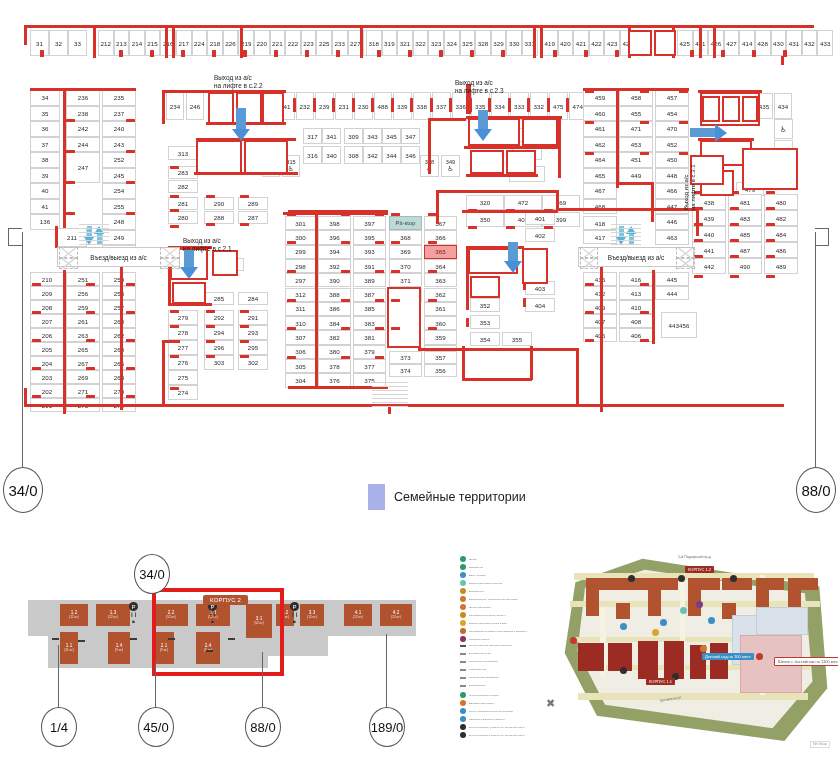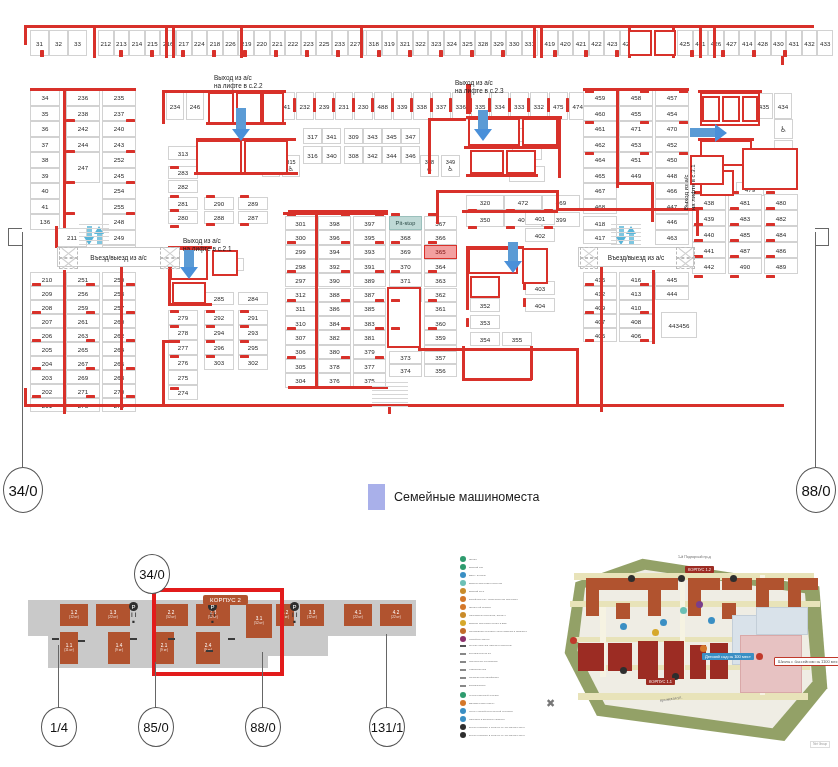--- a/index.html
+++ b/index.html
@@ -791,21 +791,21 @@
 <div class="axis-line" style="left:815px;top:232px;height:235px;"></div>
 <div class="axis-bubble" style="left:796px;top:467px;">88/0</div>
 
 <div class="abs" style="left:8px;top:228px;width:14px;height:18px;border-left:1px solid #666;
      border-top:1px solid #666;border-bottom:1px solid #666;"></div>
 <div class="abs" style="left:815px;top:228px;width:14px;height:18px;border-right:1px solid #666;
      border-top:1px solid #666;border-bottom:1px solid #666;"></div>
 
 <div id="legend">
   <div id="legend-swatch"></div>
-  <div id="legend-text">Семейные машиноместа</div>
+  <div id="legend-text">Семейные территории</div>
 </div>
 
 <div id="building">
     <div class="bd-body" style="left: 0px; top: 12px; width: 388px; height: 36px;"></div>
     <div class="bd-body" style="left: 20px; top: 36px; width: 190px; height: 44px;"></div>
     <div class="bd-body" style="left: 110px; top: 36px; width: 130px; height: 44px;"></div>
     <div class="bd-body" style="left: 200px; top: 36px; width: 100px; height: 32px;"></div>
     <div class="bd-body" style="left: 286px; top: 12px; width: 102px; height: 26px;"></div>
     <div class="bd-sec" style="left: 32px; top: 16px; width: 28px; height: 22px;">
       <div>1.2</div>
@@ -878,27 +878,27 @@
 <div id="korpus-highlight" style="left:152px;top:588px;width:124px;height:80px;"></div>
 <div id="korpus-tag" style="left:203px;top:595px;">КОРПУС 2</div>
 
 <div class="axis-line" style="left:151px;top:578px;height:16px;"></div>
 <div class="axis-bubble-sm" style="left:134px;top:554px;">34/0</div>
 
 <div class="axis-line" style="left:58px;top:645px;height:63px;"></div>
 <div class="axis-bubble-sm" style="left:41px;top:707px;">1/4</div>
 
 <div class="axis-line" style="left:155px;top:662px;height:46px;"></div>
-<div class="axis-bubble-sm" style="left:138px;top:707px;">85/0</div>
+<div class="axis-bubble-sm" style="left:138px;top:707px;">45/0</div>
 
 <div class="axis-line" style="left:262px;top:652px;height:56px;"></div>
 <div class="axis-bubble-sm" style="left:245px;top:707px;">88/0</div>
 
 <div class="axis-line" style="left:386px;top:634px;height:74px;"></div>
-<div class="axis-bubble-sm" style="left:369px;top:707px;">131/1</div>
+<div class="axis-bubble-sm" style="left:369px;top:707px;">189/0</div>
 
 <div id="site-legend">
     <div class="sl-row" style="top: 0px;">
       <div class="sl-dot" style="background: rgb(46, 155, 110);"></div>
       <div class="sl-txt">Школа</div>
     </div>
     <div class="sl-row" style="top: 8px;">
       <div class="sl-dot" style="background: rgb(46, 155, 110);"></div>
       <div class="sl-txt">Детский сад</div>
     </div>

